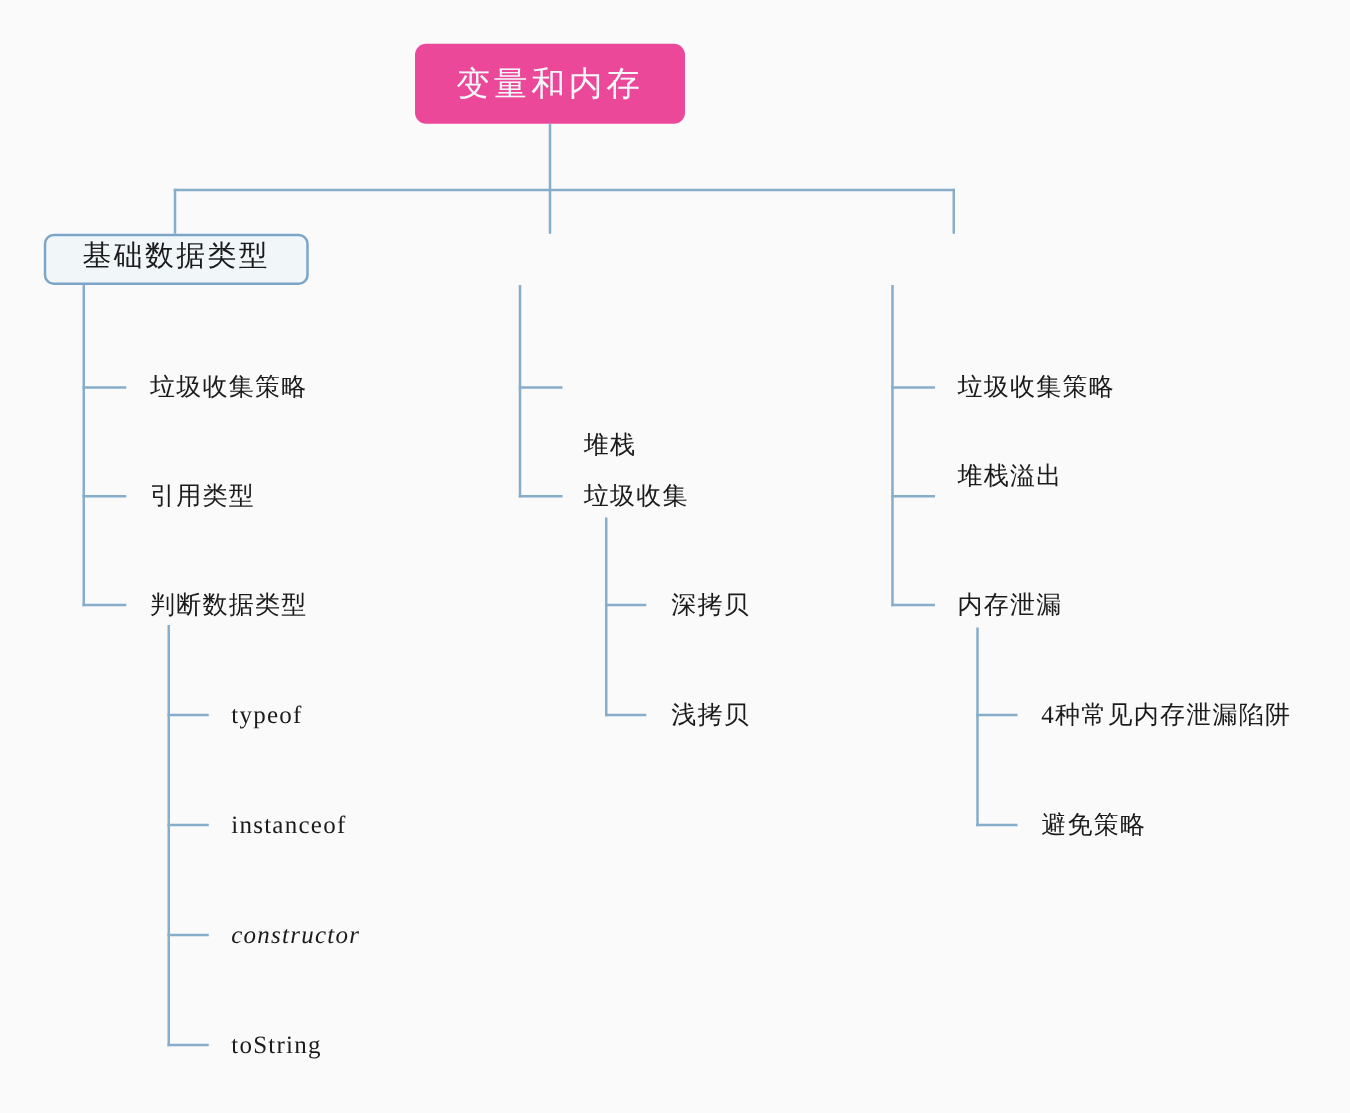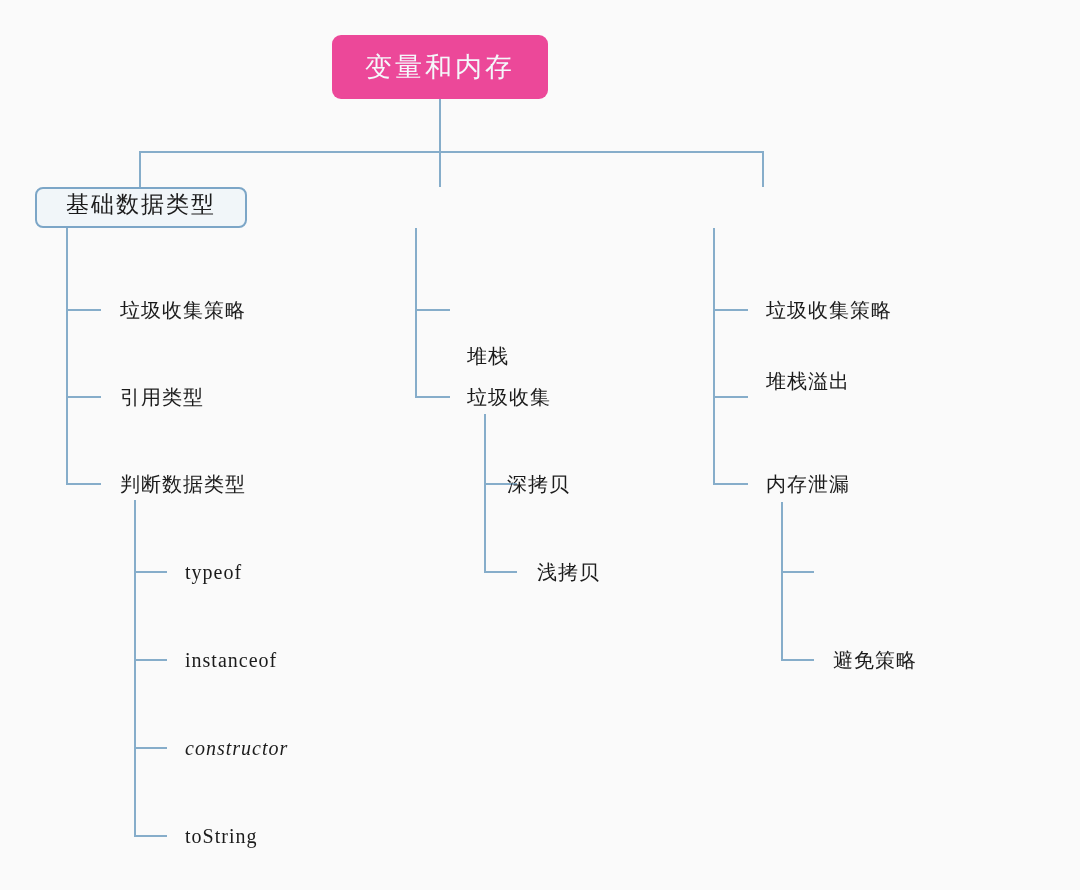--- a/index.html
+++ b/index.html
@@ -108,31 +108,32 @@
   <div class="hline" style="left:415px; top:309px; width:35px;"></div>
   <div class="hline" style="left:415px; top:396px; width:35px;"></div>
 
   <div class="leaf" style="left:467px; top:295px;margin-top:46px;">堆栈</div>
   <div class="leaf" style="left:467px; top:382px;">垃圾收集</div>
 
   <div class="vline" style="left:484px; top:414px; height:159px;"></div>
   <div class="hline" style="left:484px; top:483px; width:33px;"></div>
   <div class="hline" style="left:484px; top:571px; width:33px;"></div>
 
-  <div class="leaf" style="left:507px; top:469px;">深拷贝</div>
+  <div class="leaf" style="left:537px; top:469px;">深拷贝</div>
   <div class="leaf" style="left:537px; top:557px;">浅拷贝</div>
 
   <div class="vline" style="left:713px; top:228px; height:257px;"></div>
   <div class="hline" style="left:713px; top:309px; width:35px;"></div>
   <div class="hline" style="left:713px; top:396px; width:35px;"></div>
   <div class="hline" style="left:713px; top:483px; width:35px;"></div>
 
   <div class="leaf" style="left:766px; top:295px;">垃圾收集策略</div>
   <div class="leaf" style="left:766px; top:366px;">堆栈溢出</div>
   <div class="leaf" style="left:766px; top:469px;">内存泄漏</div>
 
   <div class="vline" style="left:781px; top:502px; height:159px;"></div>
   <div class="hline" style="left:781px; top:571px; width:33px;"></div>
   <div class="hline" style="left:781px; top:659px; width:33px;"></div>
 
+  <div class="leaf" style="left:833px; top:557px;">4种常见内存泄漏陷阱</div>
   <div class="leaf" style="left:833px; top:645px;">避免策略</div>
 
 </div>
 
 </body></html>

